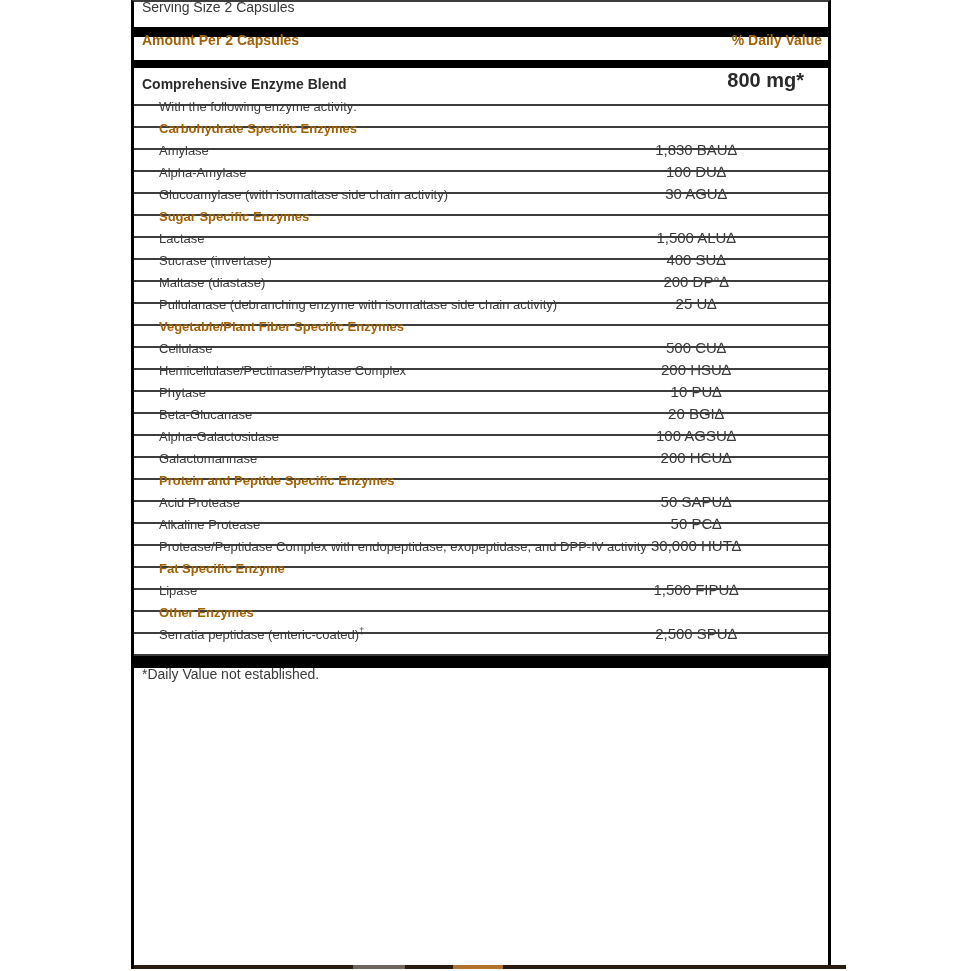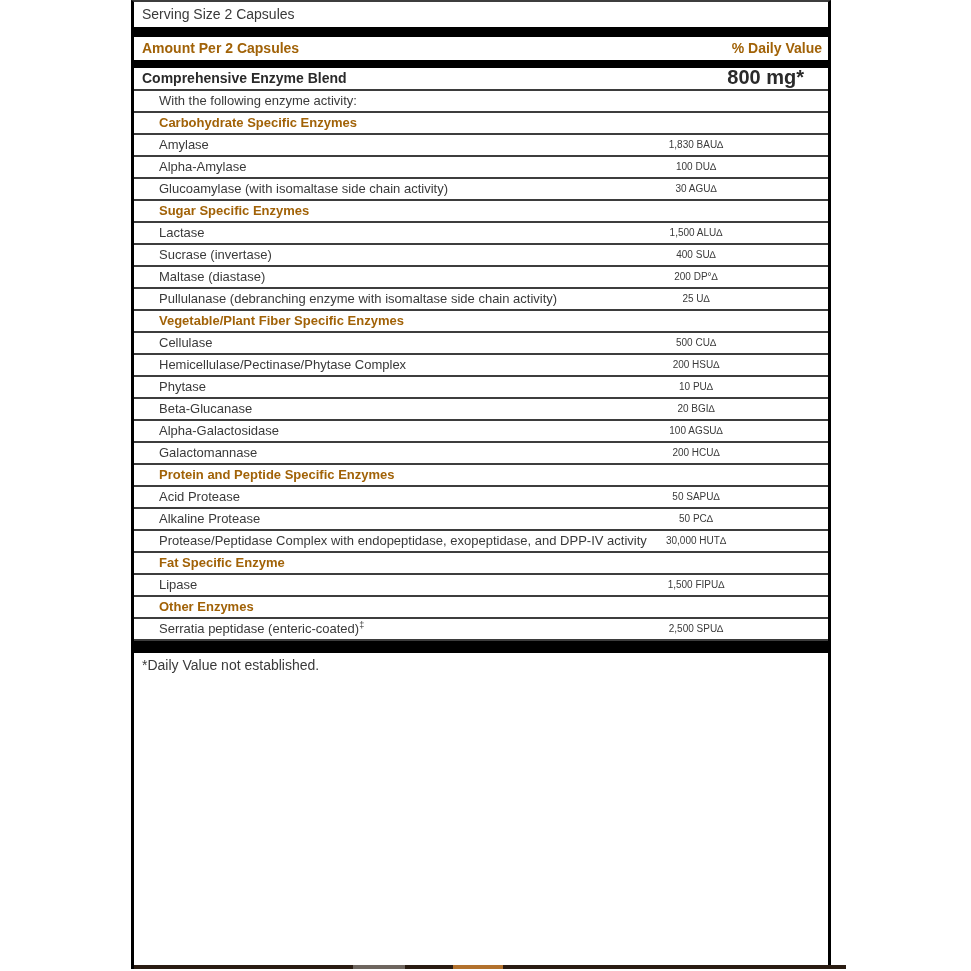--- a/index.html
+++ b/index.html
@@ -8,45 +8,45 @@
 
   .panel {
     position:absolute; left:131px; top:0;
     width:700px; height:969px;
     border-left:3px solid var(--frame,#000);
     border-right:3px solid var(--frame,#000);
     border-top:2px solid var(--rule,#3d3d3d);
     background:#fff;
   }
 
-  .row { display:flex; align-items:center; padding:0 6px 2px 8px; }
+  .row { display:flex; align-items:flex-end; padding:0 6px 12px 8px; }
   .rule { border-bottom:2px solid var(--rule,#3d3d3d); }
 
   .bar { width:100%; background:var(--bar,#000); }
   .bar-lg  { height:10px; }
   .bar-md  { height:8px; }
   .bar-lg2 { height:12px; }
 
   .row-serving { height:25px; }
   .row-head    { height:23px; }
-  .row-blend   { height:23px; }
+  .row-blend   { height:38px; }
   .row-std     { height:22px; }
   .row-foot    { height:26px; }
 
   .sub { padding-left:25px; }
 
   .label { white-space:nowrap; flex:1 1 auto; min-width:0; }
   .t14 { font-size:14px; }
   .row-std .label { font-size:13px; }
   .bold { font-weight:700; color:#a16207; }
   .semi { font-weight:600; color:#2a2a2a; }
   .section-title { font-size:13.5px; }
 
   .dv { flex:0 0 auto; text-align:right; }
-  .amount { flex:0 0 252px; text-align:center; font-size:10px; white-space:nowrap; }
+  .amount { flex:0 0 252px; text-align:center; font-size:15px; white-space:nowrap; }
   .amount-blend { flex:0 0 auto; text-align:right; margin-right:18px; font-size:20px; }
 
   sup.mark { font-size:9px; vertical-align:super; line-height:0; }
 
   .strip {
     position:absolute; left:0; bottom:0;
     width:712px; height:4px;
     background:var(--strip-dark,#2a1c12);
   }
   .seg { position:absolute; top:0; height:4px; display:block; }

